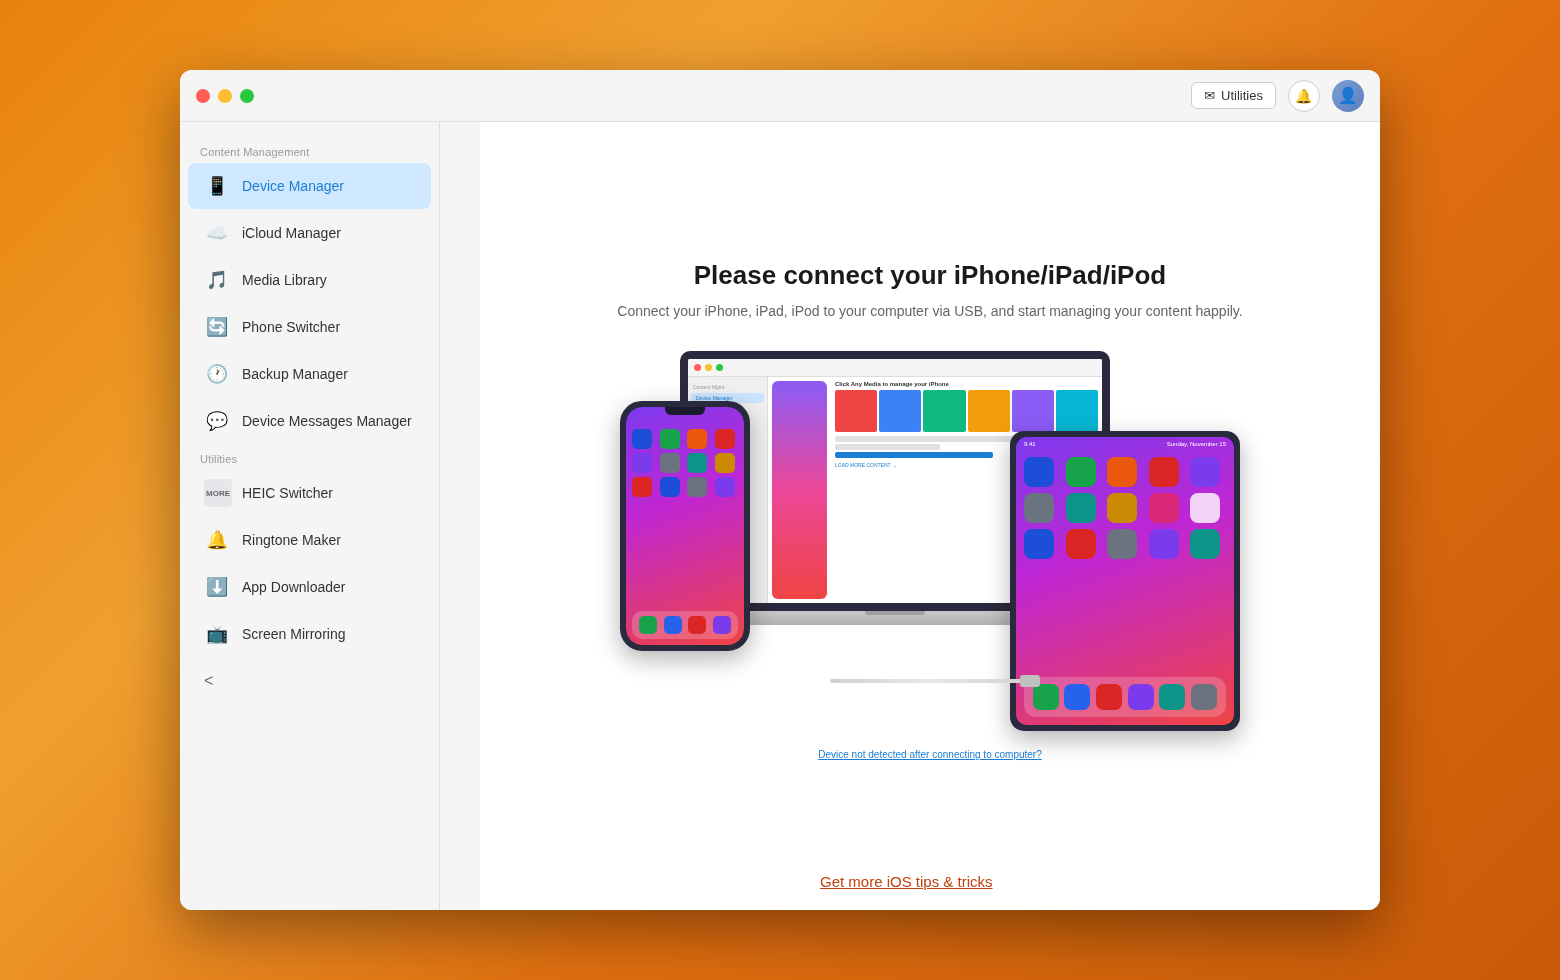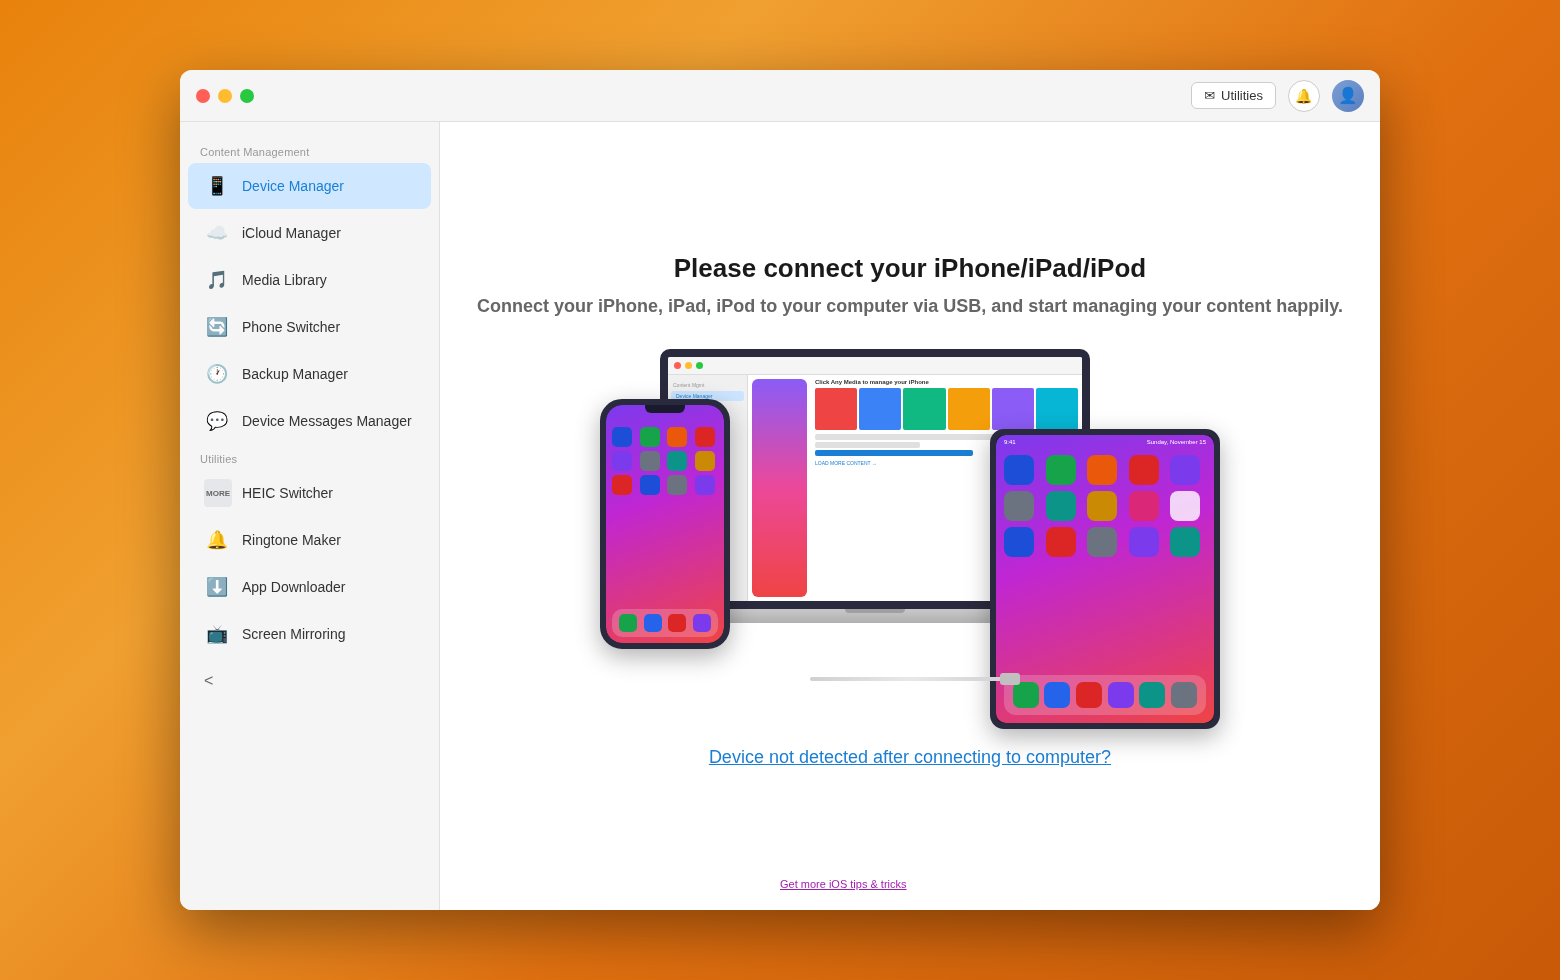--- a/index.html
+++ b/index.html
@@ -91,20 +91,21 @@
       border: none;
       color: white;
       font-size: 16px;
     }
 
     
     .main-area {
       display: flex;
       flex: 1;
       overflow: hidden;
+      gap: 40px;
     }
 
     
     .sidebar {
       width: 260px;
       background: #f5f5f5;
       padding: 16px 0;
       flex-shrink: 0;
       overflow-y: auto;
       border-right: 1px solid #e0e0e0;
@@ -172,25 +173,24 @@
 
     .connect-title {
       font-size: 26px;
       font-weight: 600;
       color: #1a1a1a;
       text-align: center;
       margin-bottom: 12px;
     }
 
     .connect-subtitle {
-      font-size: 18px;
+      font-size: 14px;
       color: #666;
       text-align: center;
       margin-bottom: 32px;
-      font-weight: bold;
     }
 
     
     .device-illustration {
       position: relative;
       width: 620px;
       height: 370px;
       margin-bottom: 28px;
     }
 
@@ -519,33 +519,33 @@
       right: -10px;
       bottom: 4px;
       width: 20px;
       height: 12px;
       background: #c0c0c0;
       border-radius: 3px;
     }
 
     
     .device-not-detected {
-      font-size: 18px;
+      font-size: 10px;
       color: #1a7fd4;
       text-decoration: underline;
       cursor: pointer;
       margin-bottom: 12px;
     }
 
     .get-more-tips {
       position: absolute;
       bottom: 20px;
       left: 340px;
-      font-size: 11px;
-      color: #a21caf;
+      font-size: 15px;
+      color: #c2410c;
       text-decoration: underline;
       cursor: pointer;
     }
 
     .sidebar-footer {
       padding: 10px 16px;
     }
   </style>
 </head>
 <body>

